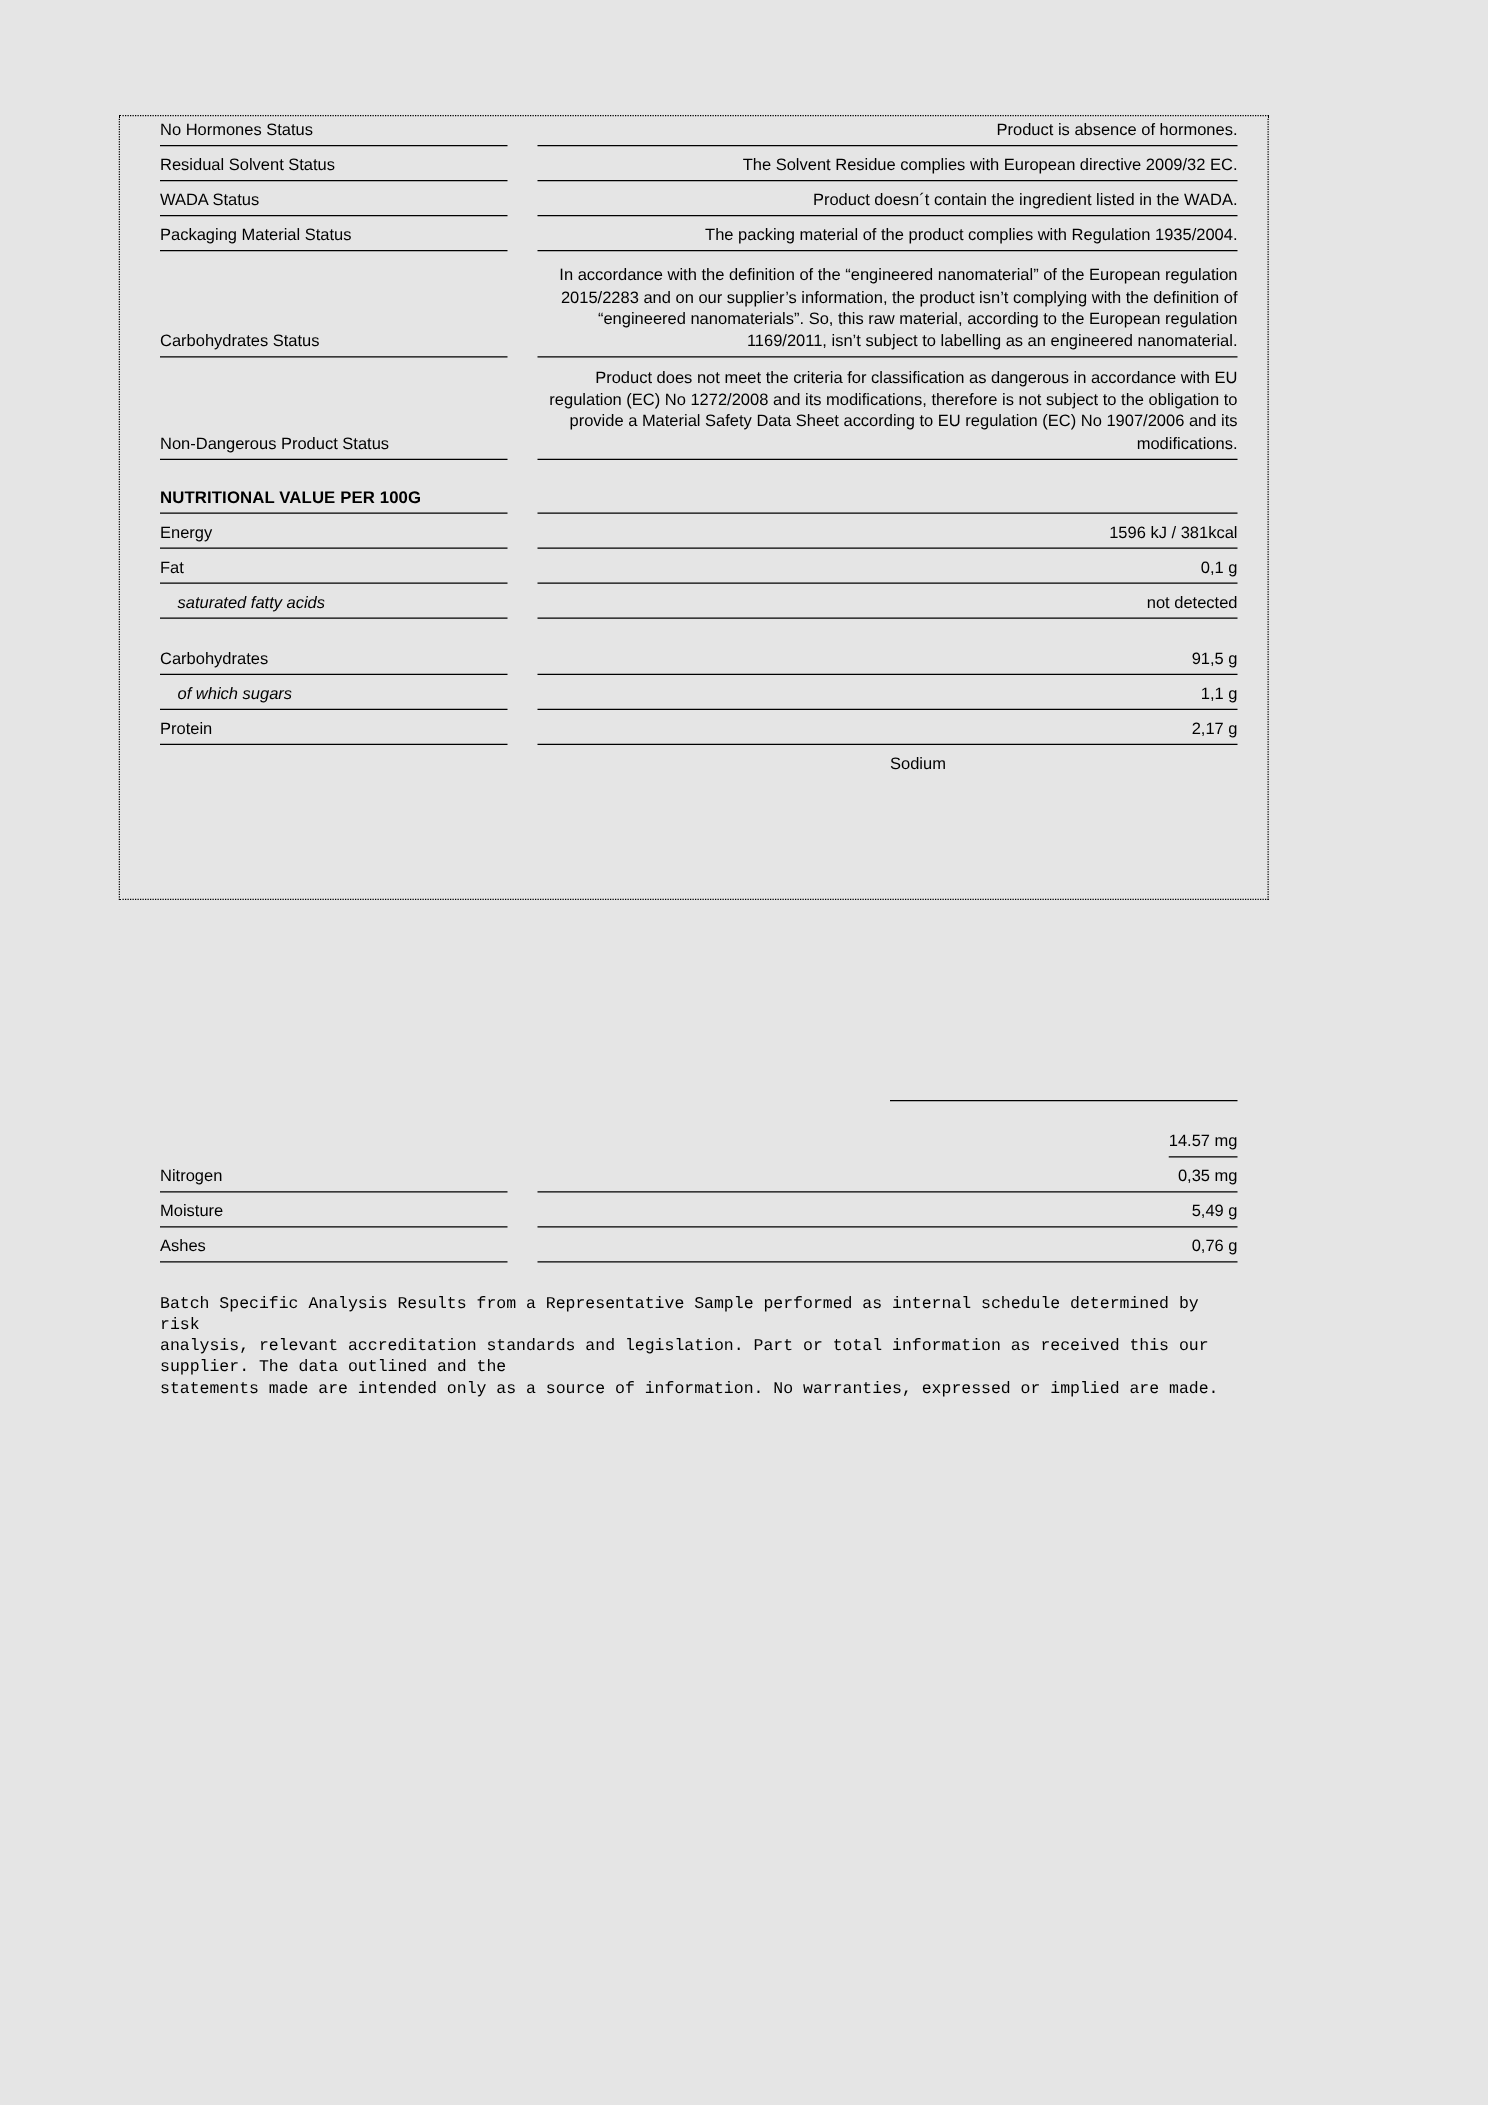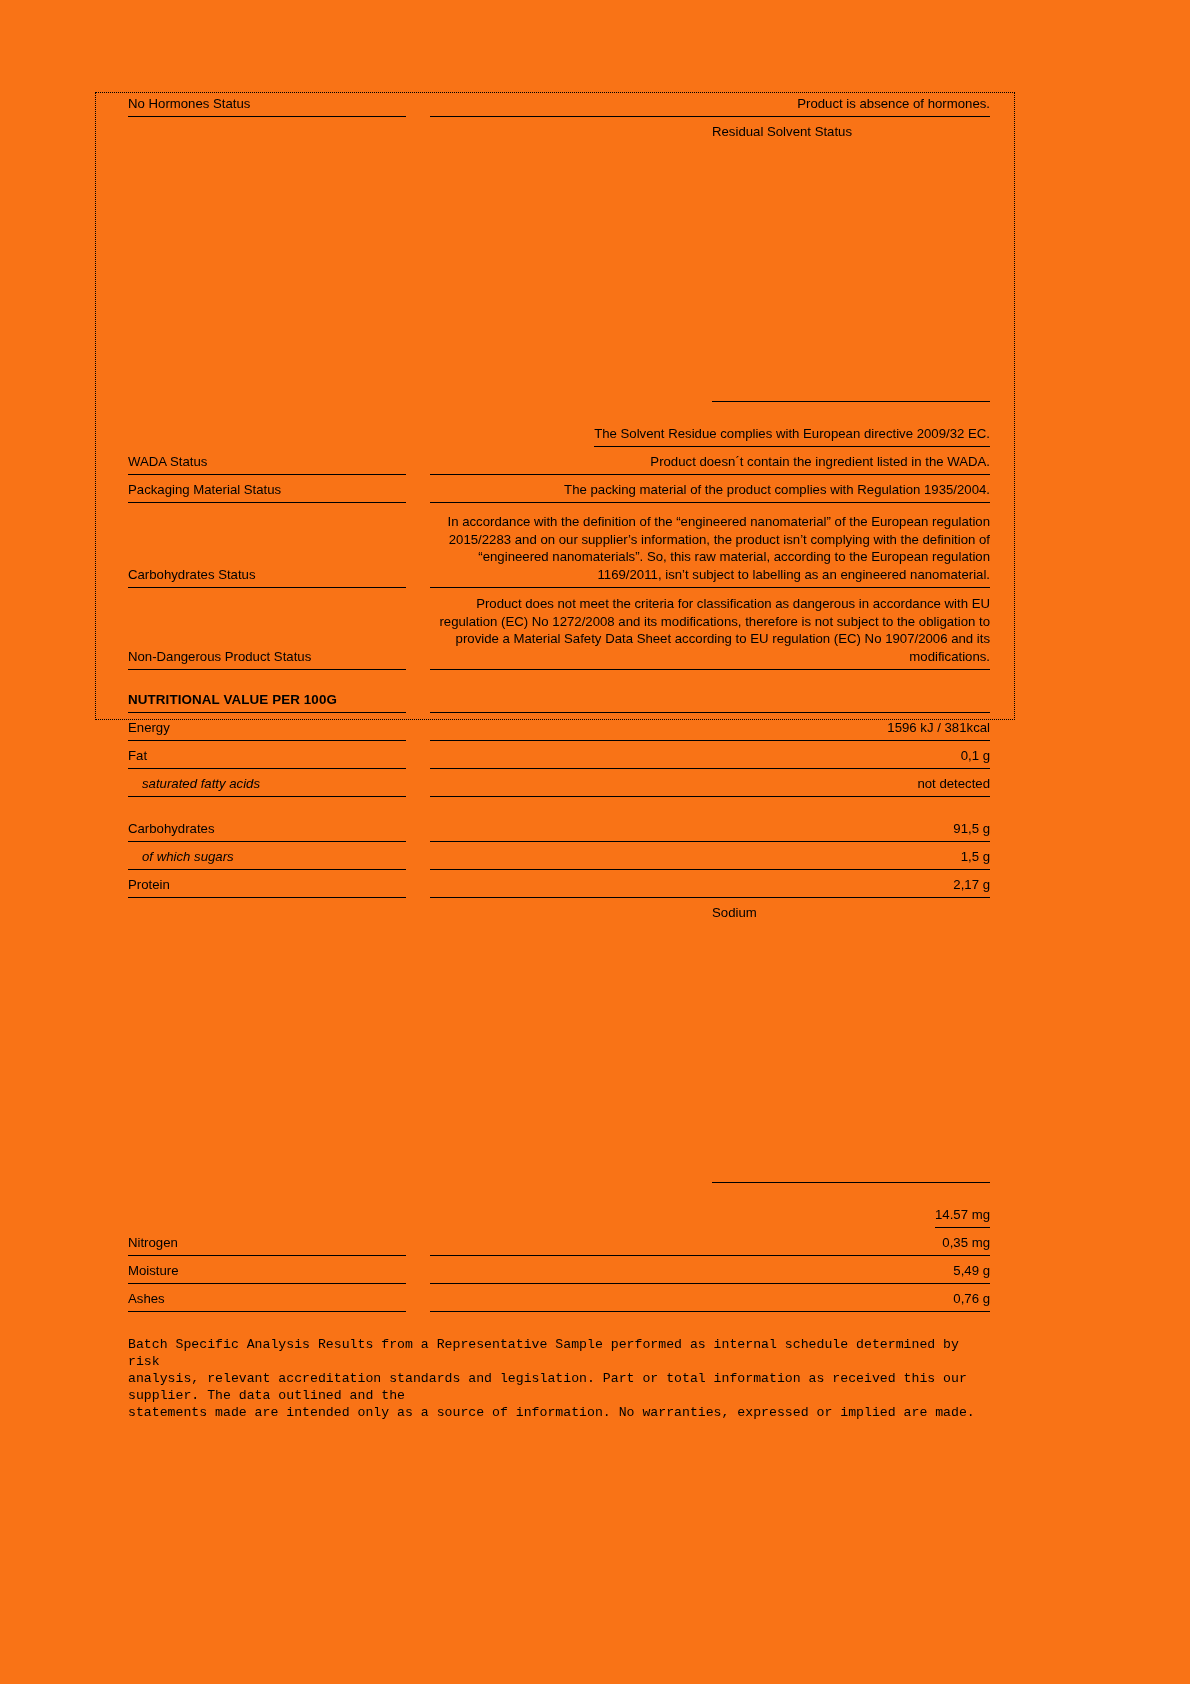--- a/index.html
+++ b/index.html
@@ -8,21 +8,21 @@
     background: #ffffff;
   }
   body {
     font-family: "Liberation Sans", sans-serif;
     color: #000000;
   }
   .page {
     position: relative;
     width: 1190px;
     height: 1684px;
-    background: #f97316;
+    background: #e5e5e5;
     overflow: hidden;
   }
   
   .frame {
     position: absolute;
     left: 95px;
     top: 92px;
     width: 920px;
     height: 628px;
     border: 1px dotted #000000;
@@ -109,21 +109,21 @@
   <div class="frame"></div>
 
   <div class="content">
 
     <div id="status-section">
         <div class="row">
           <div class="cell-label">No Hormones Status</div>
           <div class="cell-gap"></div>
           <div class="cell-value">Product is absence of hormones.</div>
         </div>
-        <div class="row" style="margin-top: 7px; flex-direction: column;">
+        <div class="row" style="margin-top: 7px;">
           <div class="cell-label">Residual Solvent Status</div>
           <div class="cell-gap"></div>
           <div class="cell-value">The Solvent Residue complies with European directive 2009/32 EC.</div>
         </div>
         <div class="row" style="margin-top: 7px;">
           <div class="cell-label">WADA Status</div>
           <div class="cell-gap"></div>
           <div class="cell-value">Product doesn´t contain the ingredient listed in the WADA.</div>
         </div>
         <div class="row" style="margin-top: 7px;">
@@ -171,21 +171,21 @@
           <div class="cell-value">not detected</div>
         </div>
         <div class="row" style="margin-top: 24px;">
           <div class="cell-label">Carbohydrates</div>
           <div class="cell-gap"></div>
           <div class="cell-value">91,5 g</div>
         </div>
         <div class="row" style="margin-top: 7px;">
           <div class="cell-label indent">of which sugars</div>
           <div class="cell-gap"></div>
-          <div class="cell-value">1,5 g</div>
+          <div class="cell-value">1,1 g</div>
         </div>
         <div class="row" style="margin-top: 7px;">
           <div class="cell-label">Protein</div>
           <div class="cell-gap"></div>
           <div class="cell-value">2,17 g</div>
         </div>
         <div class="row" style="margin-top: 7px; flex-direction: column;">
           <div class="cell-label">Sodium</div>
           <div class="cell-gap"></div>
           <div class="cell-value">14.57 mg</div>

